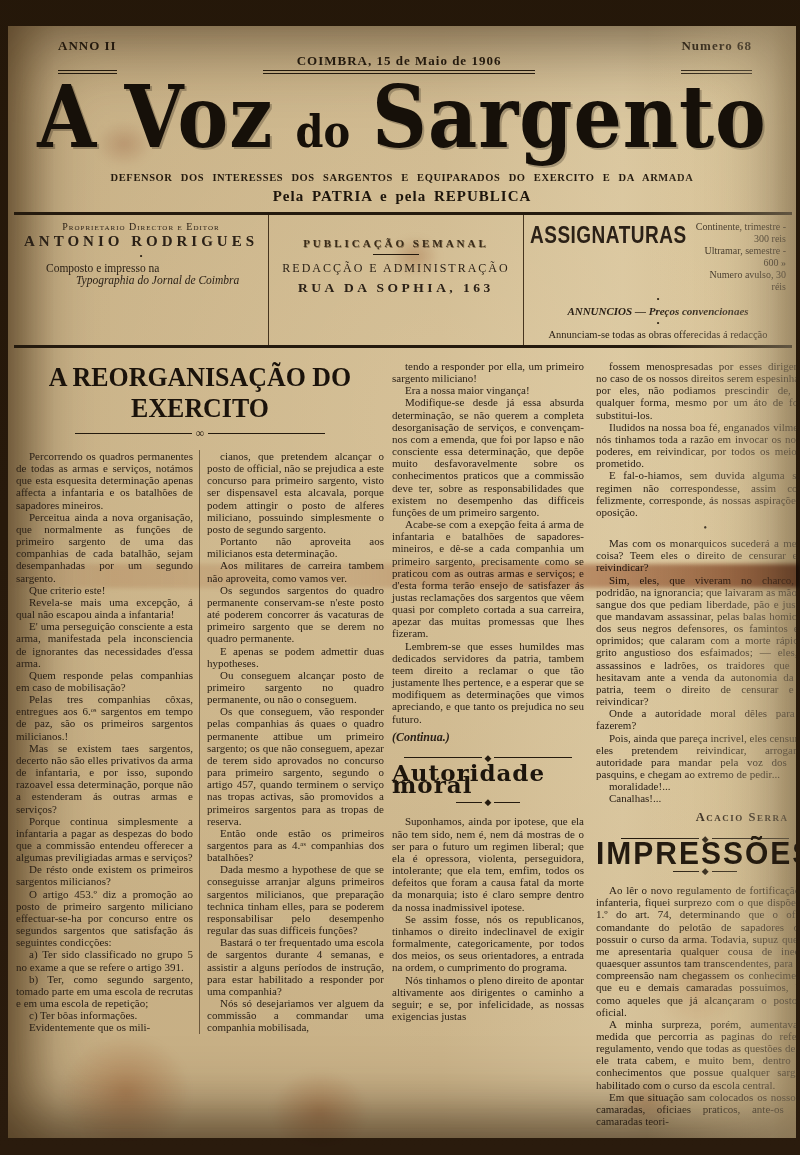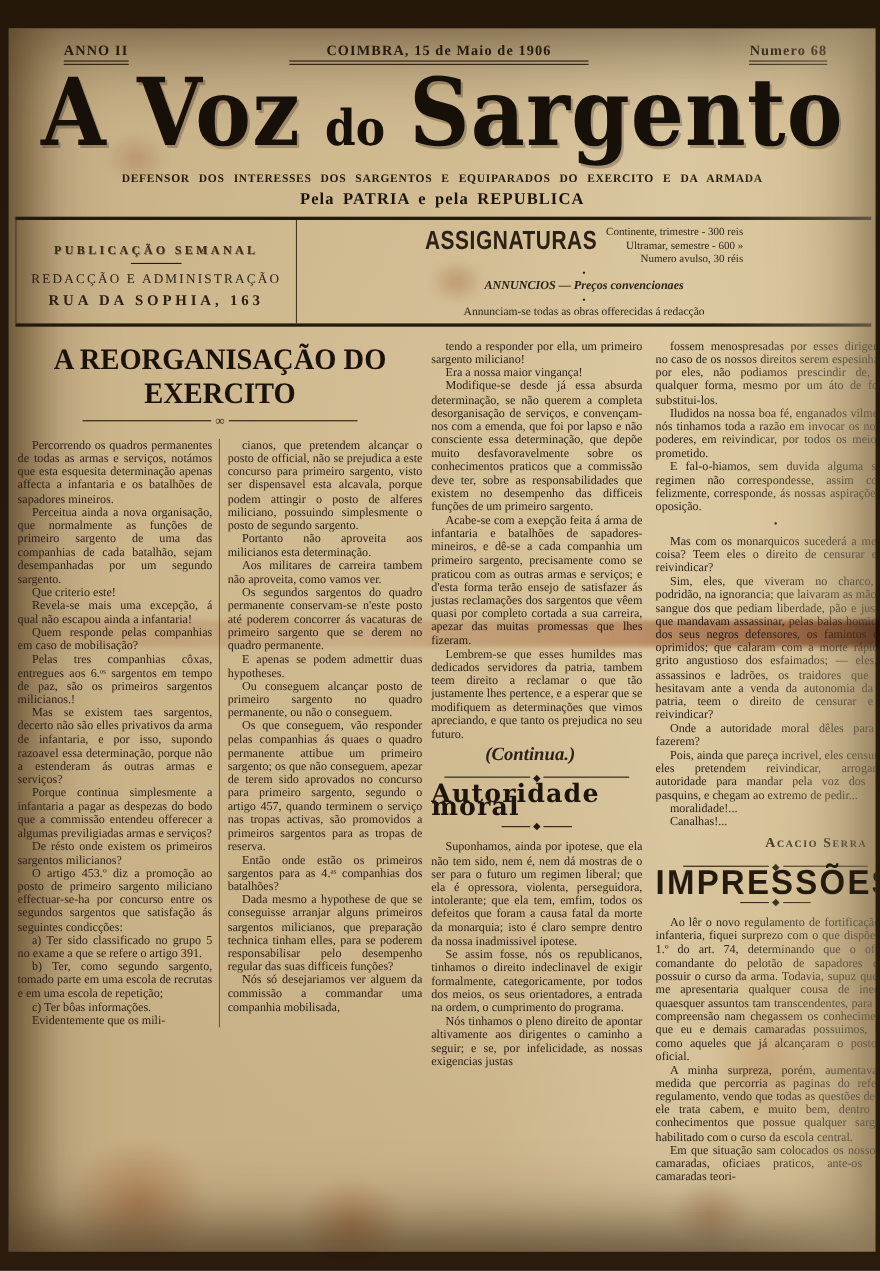--- a/index.html
+++ b/index.html
@@ -22,21 +22,21 @@
   .st-blob{border-radius:50%;filter:blur(3px);}
   .st1{left:36px;top:1012px;width:180px;height:160px;background:radial-gradient(closest-side,rgba(182,96,36,.38),rgba(182,96,36,0) 72%);}
   .st2{left:250px;top:1052px;width:140px;height:120px;background:radial-gradient(closest-side,rgba(188,102,40,.34),rgba(188,102,40,0) 70%);}
   .st3{left:632px;top:880px;width:130px;height:180px;background:radial-gradient(closest-side,rgba(172,92,36,.22),rgba(172,92,36,0) 72%);}
   .st4{left:596px;top:1062px;width:100px;height:80px;background:radial-gradient(closest-side,rgba(172,92,36,.26),rgba(172,92,36,0) 72%);}
   .st5{left:380px;top:228px;width:70px;height:56px;background:radial-gradient(closest-side,rgba(160,80,30,.28),rgba(160,80,30,0) 72%);}
   .st6{left:84px;top:112px;width:80px;height:64px;background:radial-gradient(closest-side,rgba(150,62,30,.22),rgba(150,62,30,0) 72%);}
   
   .dateline{display:flex;justify-content:space-between;align-items:flex-end;
      margin:12px 44px 0 50px;font-weight:bold;font-size:13px;letter-spacing:1px;color:#241a0e;}
-  .u2{border-bottom:4px double #241a0e;padding-bottom:1px;}
+  .u2{border-bottom:4px double #241a0e;padding-bottom:16px;}
   .dl-date{padding:0 34px 1px;}
   
   .masthead{display:flex;justify-content:center;align-items:baseline;gap:22px;
      margin:6px 0 0;color:#161009;font-family:"DejaVu Serif",serif;font-weight:bold;
      transform:scaleY(1.12);line-height:1;}
   .mh-big{font-size:76px;letter-spacing:1px;text-shadow:2px 2px 0 rgba(22,16,9,.25);}
   .mh-small{font-size:40px;}
   .subtitle{text-align:center;font-weight:bold;font-size:10.5px;letter-spacing:.6px;
      word-spacing:5px;margin-top:16px;color:#241a0e;}
   .motto{text-align:center;font-weight:bold;font-size:15px;letter-spacing:1px;
@@ -74,21 +74,21 @@
   h2.exercito{margin:4px 0 0;text-align:center;font-size:27px;font-weight:bold;
      letter-spacing:0;transform:scaleX(.96);color:#1b130b;}
   .title-div{display:flex;align-items:center;width:250px;margin:4px auto 2px;color:#241a0e;}
   .title-div::before,.title-div::after{content:"";flex:1;border-top:1.2px solid #241a0e;}
   .title-div .g{margin:0 4px;font-size:12px;line-height:10px;}
   .two-col{display:flex;margin-top:12px;}
   .colA{flex:1;padding:0 6px 0 2px;}
   .vrC{width:1px;background:rgba(58,42,22,.65);}
   .colB{flex:1;padding:0 2px 0 7px;}
   p.para{margin:0;text-indent:13px;text-align:justify;}
-  .continua{text-align:center;font-style:italic;font-weight:bold;font-size:17px;margin:6px 12px 0 0;}
+  .continua{text-align:left;font-style:italic;font-weight:bold;font-size:12px;margin:6px 12px 0 0;}
   .divider{display:flex;align-items:center;width:168px;margin:9px auto 3px;color:#241a0e;}
   .divider::before,.divider::after{content:"";flex:1;border-top:1.3px solid #241a0e;}
   .divider .g{margin:0 3px;font-size:9px;}
   .divider.sm{width:64px;margin:5px auto 7px;}
   h3.autoridade{margin:1px 0 0;text-align:left;font-family:"DejaVu Serif",serif;
      font-weight:bold;font-size:23px;letter-spacing:1px;color:#1d150c;}
   h3.impressoes{margin:2px 0 0;text-align:center;font-family:"Liberation Sans","DejaVu Sans",sans-serif;
      font-weight:bold;font-size:30px;letter-spacing:2px;transform:scaleY(1.05);color:#241b10;}
   .sig{text-align:right;font-variant:small-caps;font-weight:bold;letter-spacing:1.5px;
      font-size:12.5px;margin:7px 26px 0 0;}
@@ -109,20 +109,27 @@
   <div class="masthead">
     <span class="mh-big">A Voz</span>
     <span class="mh-small">do</span>
     <span class="mh-big">Sargento</span>
   </div>
 
   <div class="subtitle">DEFENSOR DOS INTERESSES DOS SARGENTOS E EQUIPARADOS DO EXERCITO E DA ARMADA</div>
   <div class="motto">Pela PATRIA e pela REPUBLICA</div>
 
   <div class="infobox">
+    <div class="cell c-left">
+      <div class="role">Proprietario Director e Editor</div>
+      <div class="propname">ANTONIO RODRIGUES</div>
+      <div class="orn">•</div>
+      <div class="imprint1">Composto e impresso na</div>
+      <div class="imprint2">Typographia do Jornal de Coimbra</div>
+    </div>
     <div class="cell c-center">
       <div class="publab">PUBLICAÇÃO SEMANAL</div>
       <div class="centrule"></div>
       <div class="redac">REDACÇÃO E ADMINISTRAÇÃO</div>
       <div class="address">RUA DA SOPHIA, 163</div>
     </div>
     <div class="cell c-right">
       <div class="assigrow">
         <span class="assig">ASSIGNATURAS</span>
         <span class="rates">
@@ -144,20 +151,21 @@
       <h2 class="exercito">A REORGANISAÇÃO DO EXERCITO</h2>
       <div class="title-div">
         <span class="g">∞</span>
       </div>
       <div class="two-col">
         <div class="col colA">
               <p class="para">Percorrendo os quadros permanentes de todas as armas e serviços, notámos que esta esquesita determinação apenas affecta a infantaria e os batalhões de sapadores mineiros.</p>
               <p class="para">Perceitua ainda a nova organisação, que normalmente as funções de primeiro sargento de uma das companhias de cada batalhão, sejam desempanhadas por um segundo sargento.</p>
               <p class="para">Que criterio este!</p>
               <p class="para">Revela-se mais uma excepção, á qual não escapou ainda a infantaria!</p>
+              <p class="para">E' uma perseguição consciente a esta arma, manifestada pela inconsciencia de ignorantes das necessidades d'essa arma.</p>
               <p class="para">Quem responde pelas companhias em caso de mobilisação?</p>
               <p class="para">Pelas tres companhias côxas, entregues aos 6.ᵒˢ sargentos em tempo de paz, são os primeiros sargentos milicianos.!</p>
               <p class="para">Mas se existem taes sargentos, decerto não são elles privativos da arma de infantaria, e por isso, supondo razoavel essa determinação, porque não a estenderam ás outras armas e serviços?</p>
               <p class="para">Porque continua simplesmente a infantaria a pagar as despezas do bodo que a commissão entendeu offerecer a algumas previligiadas armas e serviços?</p>
               <p class="para">De résto onde existem os primeiros sargentos milicianos?</p>
               <p class="para">O artigo 453.º diz a promoção ao posto de primeiro sargento miliciano effectuar-se-ha por concurso entre os segundos sargentos que satisfação ás seguintes condicções:</p>
               <p class="para">a) Ter sido classificado no grupo 5 no exame a que se refere o artigo 391.</p>
               <p class="para">b) Ter, como segundo sargento, tomado parte em uma escola de recrutas e em uma escola de repetição;</p>
               <p class="para">c) Ter bôas informações.</p>
               <p class="para">Evidentemente que os mili-</p>
@@ -166,20 +174,21 @@
         <div class="col colB">
               <p class="para">cianos, que pretendem alcançar o posto de official, não se prejudica a este concurso para primeiro sargento, visto ser dispensavel esta alcavala, porque podem attingir o posto de alferes miliciano, possuindo simplesmente o posto de segundo sargento.</p>
               <p class="para">Portanto não aproveita aos milicianos esta determinação.</p>
               <p class="para">Aos militares de carreira tambem não aproveita, como vamos ver.</p>
               <p class="para">Os segundos sargentos do quadro permanente conservam-se n'este posto até poderem concorrer ás vacaturas de primeiro sargento que se derem no quadro permanente.</p>
               <p class="para">E apenas se podem admettir duas hypotheses.</p>
               <p class="para">Ou conseguem alcançar posto de primeiro sargento no quadro permanente, ou não o conseguem.</p>
               <p class="para">Os que conseguem, vão responder pelas companhias ás quaes o quadro permanente attibue um primeiro sargento; os que não conseguem, apezar de terem sido aprovados no concurso para primeiro sargento, segundo o artigo 457, quando terminem o serviço nas tropas activas, são promovidos a primeiros sargentos para as tropas de reserva.</p>
               <p class="para">Então onde estão os primeiros sargentos para as 4.ᵃˢ companhias dos batalhões?</p>
               <p class="para">Dada mesmo a hypothese de que se conseguisse arranjar alguns primeiros sargentos milicianos, que preparação technica tinham elles, para se poderem responsabilisar pelo desempenho regular das suas difficeis funções?</p>
+              <p class="para">Bastará o ter frequentado uma escola de sargentos durante 4 semanas, e assistir a alguns períodos de instrução, para estar habilitado a responder por uma companhia?</p>
               <p class="para">Nós só desejariamos ver alguem da commissão a commandar uma companhia mobilisada,</p>
             </div>
       </div>
     </div>
 
     <div class="vr"></div>
 
     <div class="col col3">
       <div>
             <p class="para">tendo a responder por ella, um primeiro sargento miliciano!</p>

